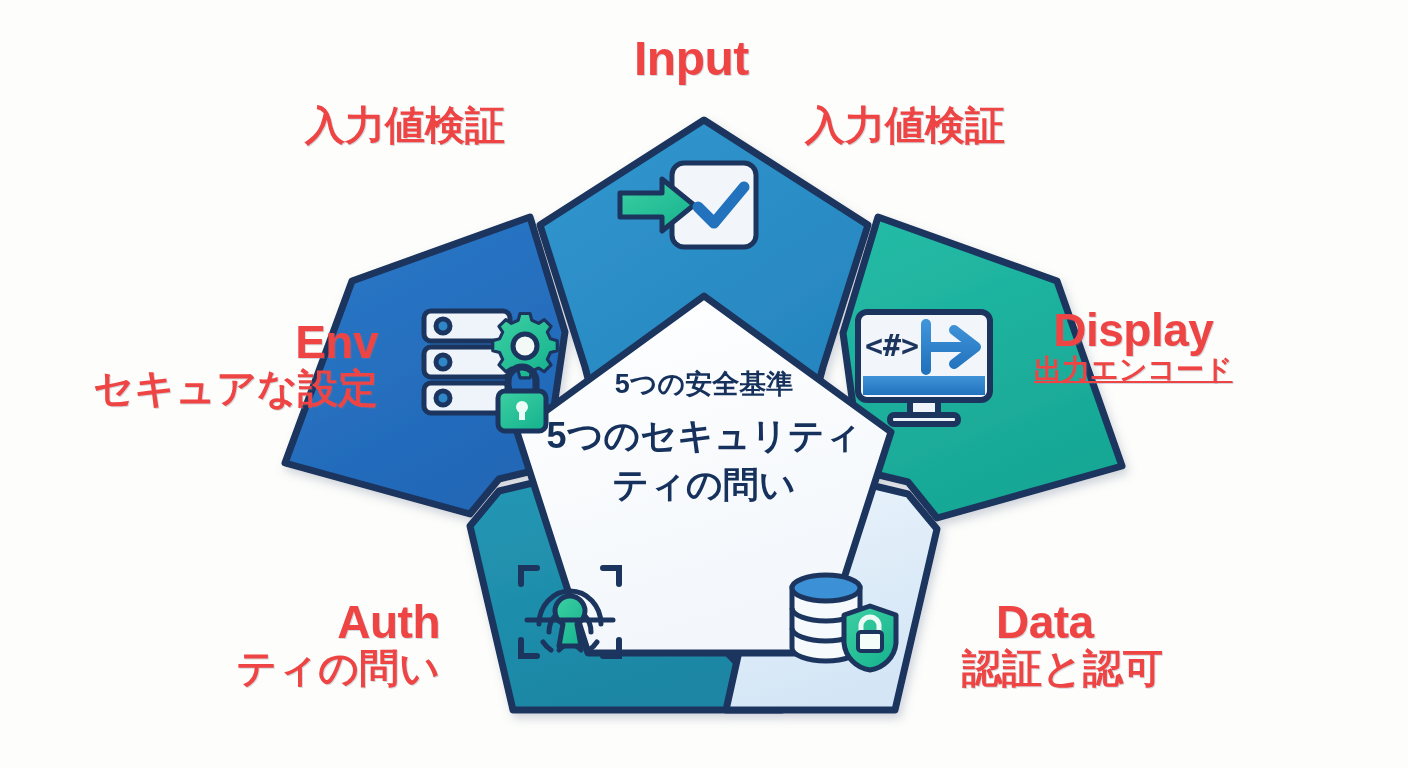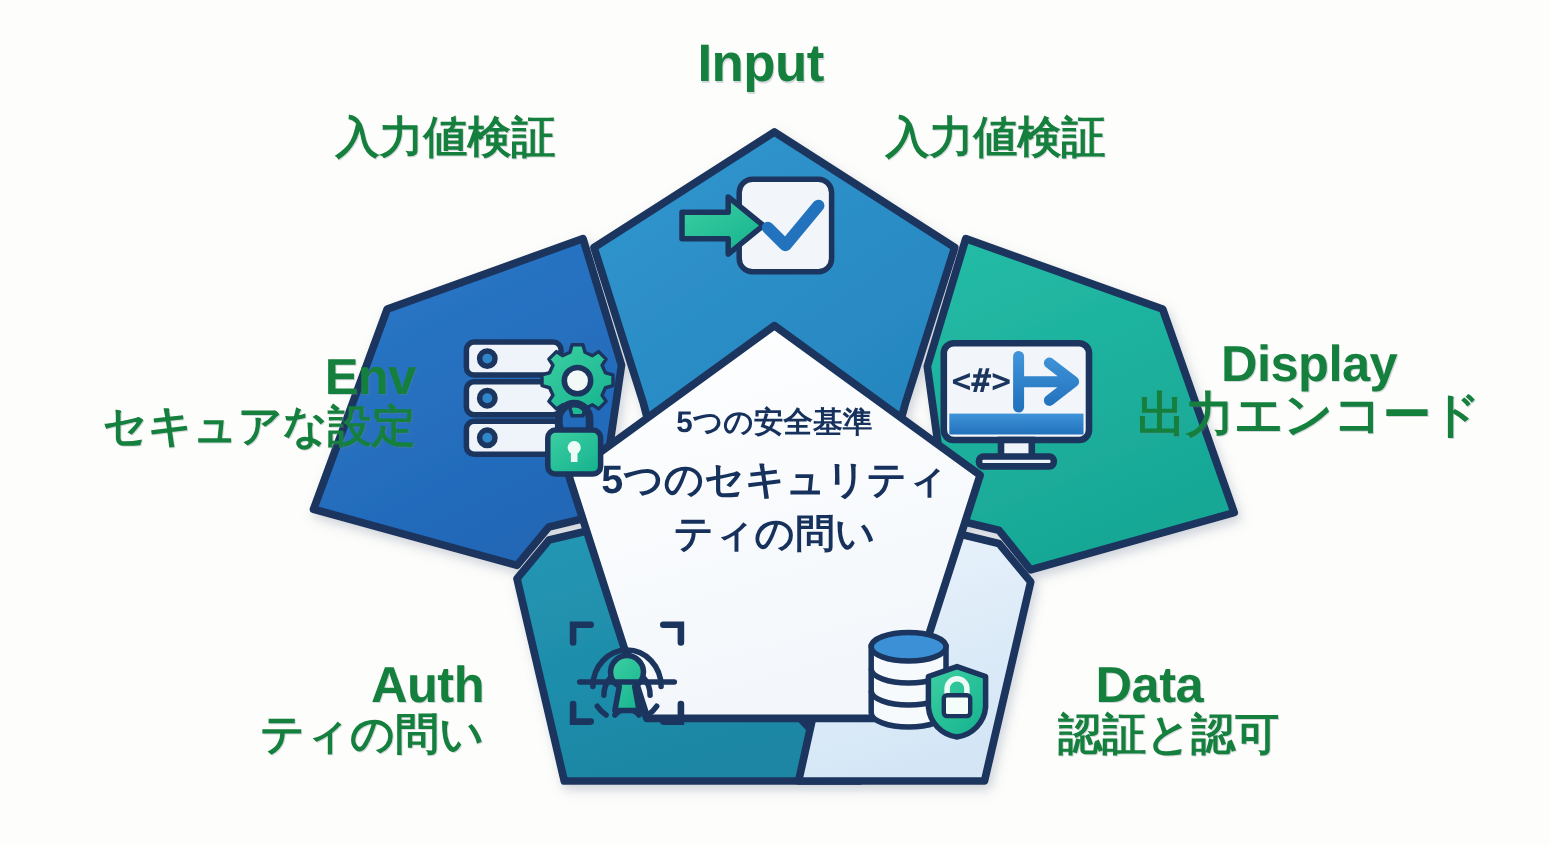--- a/index.html
+++ b/index.html
@@ -4,21 +4,21 @@
 <style>
   html,body{margin:0;padding:0;}
   body{
     width:1408px;height:768px;overflow:hidden;
     background:#fdfdfb;
     font-family:"Liberation Sans","DejaVu Sans",sans-serif;
   }
   #stage{position:relative;width:1408px;height:768px;}
   #diagram{position:absolute;left:0;top:0;width:1408px;height:768px;}
 
-  .lbl{position:absolute;color:#15803d;line-height:1.06;
+  .lbl{position:absolute;color:#ef4444;line-height:1.06;
        text-shadow:1px 1px 0 rgba(120,130,150,.30);
        white-space:nowrap;}
   .lbl .en{font-size:44px;font-weight:700;letter-spacing:-.5px;display:block;}
   .lbl .ja{font-size:38px;font-weight:700;display:block;}
 
   
   #lbl-input{left:634px;top:34px;}
   #lbl-input .en{font-size:48px;}
   
   #lbl-input-left{left:305px;top:104px;}
@@ -27,21 +27,21 @@
   #lbl-input-right .ja{font-size:40px;}
 
   
   #lbl-env{left:58px;top:306px;text-align:right;width:320px;margin-top:12px;}
   #lbl-env .en{font-size:46px;}
   #lbl-env .ja{font-size:40px;}
 
   
   #lbl-display{left:1034px;top:306px;text-align:center;}
   #lbl-display .en{font-size:46px;}
-  #lbl-display .ja{font-size:44px;}
+  #lbl-display .ja{font-size:28px;text-decoration:underline;}
 
   
   #lbl-auth{left:200px;top:598px;text-align:right;width:240px;}
   #lbl-auth .en{font-size:46px;}
   #lbl-auth .ja{font-size:40px;}
 
   
   #lbl-data{left:962px;top:598px;text-align:left;}
   #lbl-data .en{font-size:46px;margin-left:34px;}
   #lbl-data .ja{font-size:40px;}

